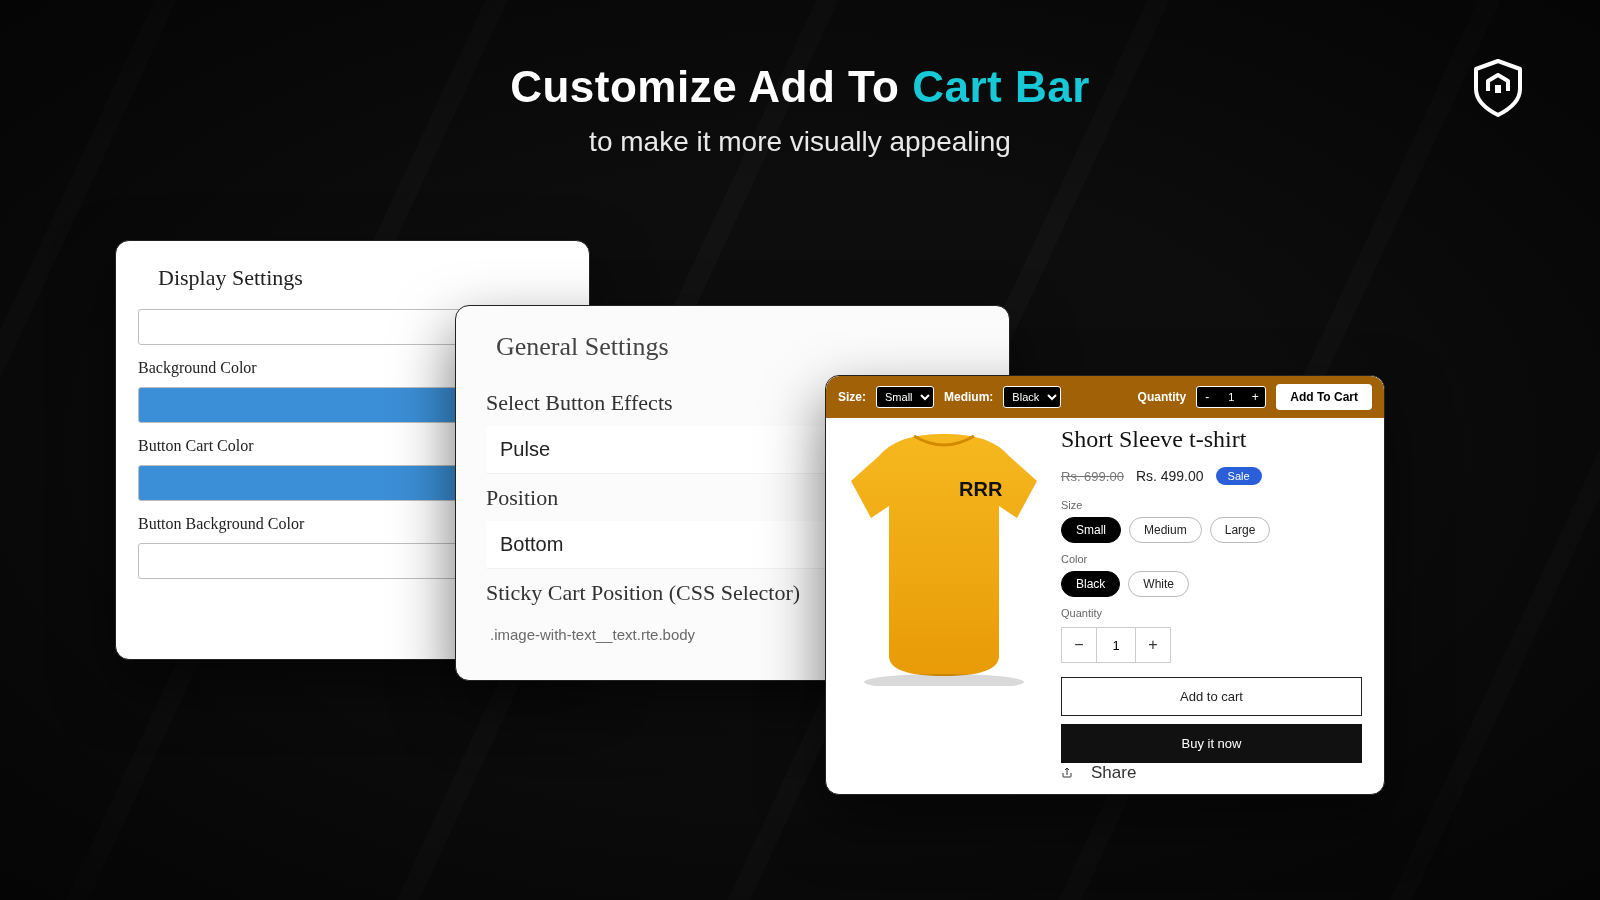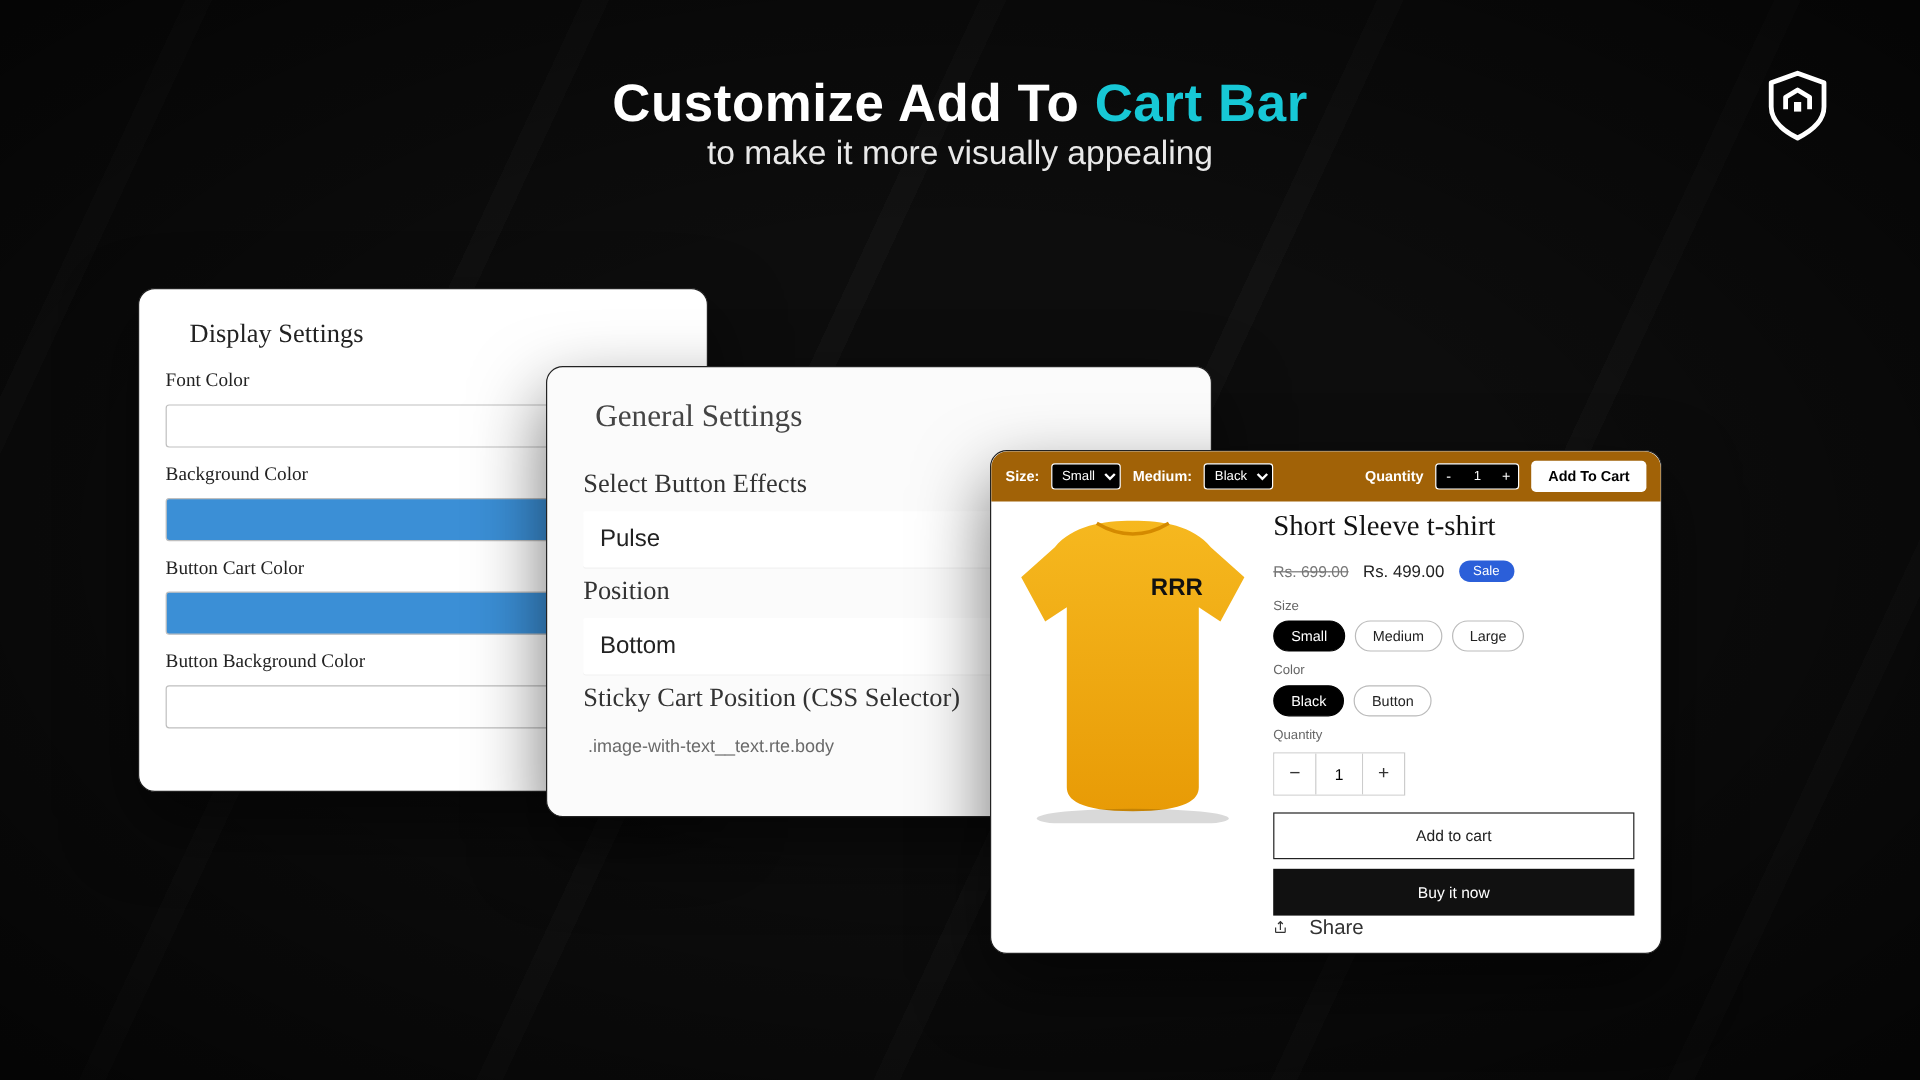--- a/index.html
+++ b/index.html
@@ -32,20 +32,21 @@
     text-align: center;
     color: #fff;
   }
   .headline h1 {
     font-size: 44px;
     font-weight: 700;
     letter-spacing: .5px;
   }
   .headline h1 .accent { color: #17c8d6; }
   .headline p {
+    margin-top: 14px;
     font-size: 28px;
     font-weight: 300;
     color: #e9e9e9;
   }
 
   .logo {
     position: absolute;
     top: 55px; right: 70px;
     width: 64px; height: 64px;
     color: #fff;
@@ -88,21 +89,21 @@
     width: 555px; height: 376px;
     padding: 26px 30px 22px;
     font-family: Georgia, "Times New Roman", serif;
     color: #333;
     background: #fbfbfb;
   }
   .card-general .title {
     font-size: 26px; color: #444; margin-bottom: 28px; margin-left: 10px;
   }
   .card-general .section-label {
-    font-size: 22px; color: #333; margin: 0 0 10px;
+    font-size: 22px; color: #333; margin: 12px 0 10px;
   }
   .card-general .value-box {
     background: #fff; border-radius: 2px;
     padding: 12px 14px;
     font-family: -apple-system, Arial, sans-serif;
     font-size: 20px; color: #222;
     box-shadow: 0 1px 0 rgba(0,0,0,.04);
     margin-bottom: 6px;
   }
   .card-general .css-value {
@@ -229,21 +230,20 @@
   <svg viewBox="0 0 64 64" fill="none" stroke="#fff" stroke-width="4" stroke-linejoin="round">
     <path d="M10 14 L32 6 L54 14 L54 34 C54 46 44 54 32 60 C20 54 10 46 10 34 Z"></path>
     <path d="M22 36 L22 26 L32 20 L42 26 L42 36" stroke-width="4"></path>
     <rect x="29" y="30" width="6" height="8" fill="#fff" stroke="none"></rect>
   </svg>
 </div>
 
 <div class="card card-display">
   <div class="title">Display Settings</div>
 
-  <div class="field-label">Font Color</div>
   <div class="swatch white"></div>
 
   <div class="field-label">Background Color</div>
   <div class="swatch blue"></div>
 
   <div class="field-label">Button Cart Color</div>
   <div class="swatch blue"></div>
 
   <div class="field-label">Button Background Color</div>
   <div class="swatch white"></div>
@@ -311,21 +311,21 @@
       <div class="opt-label">Size</div>
       <div class="pill-row">
         <span class="pill active">Small</span>
         <span class="pill">Medium</span>
         <span class="pill">Large</span>
       </div>
 
       <div class="opt-label">Color</div>
       <div class="pill-row">
         <span class="pill active">Black</span>
-        <span class="pill">Button</span>
+        <span class="pill">White</span>
       </div>
 
       <div class="opt-label">Quantity</div>
       <div class="qty-stepper">
         <button>−</button>
         <input value="1" style="">
         <button>+</button>
       </div>
 
       <div class="btn-row">

